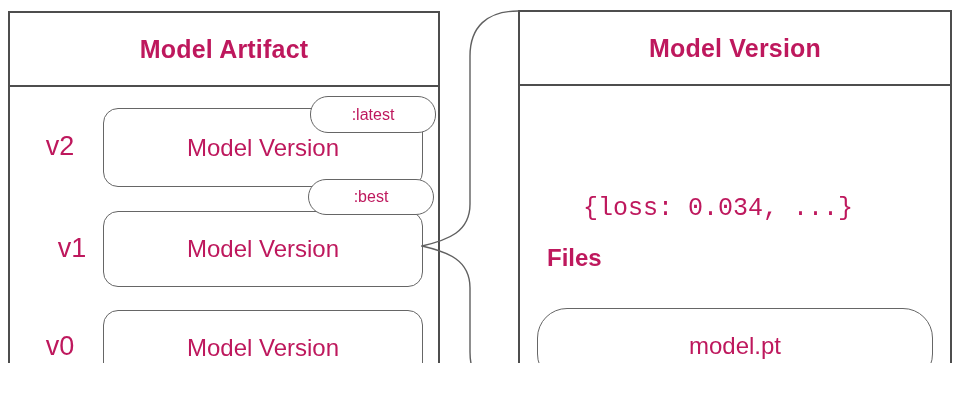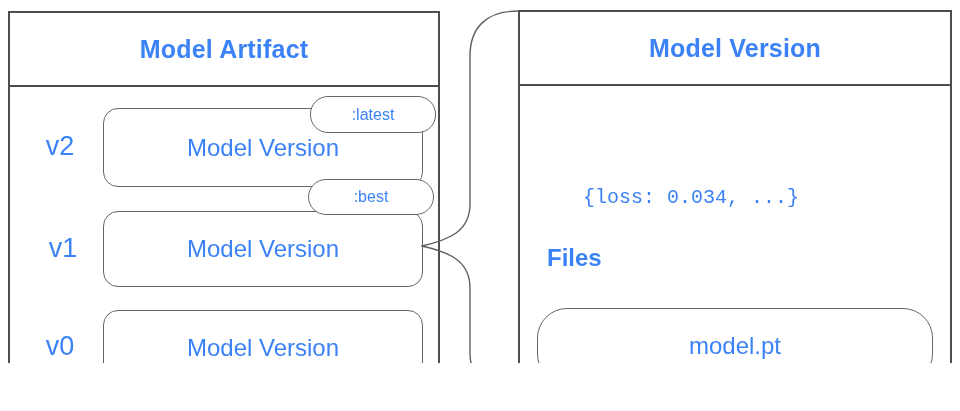--- a/index.html
+++ b/index.html
@@ -1,21 +1,21 @@
 <!DOCTYPE html>
 <html><head>
 <meta charset="utf-8">
 <style>
   html,body{margin:0;padding:0;background:#ffffff;}
   #canvas{
     position:relative;
     width:960px;height:363px;
     background:#ffffff;
     font-family:"Liberation Sans",sans-serif;
-    color:#3b82f6;
+    color:#be185d;
     overflow:hidden;
   }
   .panel{
     position:absolute;
     background:#ffffff;
     border:2px solid #4d4d4d;
   }
   #artifact-panel{left:8px;top:11px;width:428px;height:383px;}
   #detail-panel{left:518px;top:10px;width:430px;height:385px;}
   .panel-header{
@@ -46,22 +46,23 @@
     font-size:16px;
     z-index:3;
   }
   .section-heading{
     position:absolute;
     font-size:24px;font-weight:bold;
   }
   .mono-text{
     position:absolute;
     font-family:"Liberation Mono",monospace;
-    font-size:20px;
+    font-size:25px;
     white-space:pre;
+    margin-top:8px;
   }
   .file-box{
     position:absolute;
     background:#ffffff;
     border:1.5px solid #666666;
     border-radius:30px;
     display:flex;align-items:center;justify-content:center;
     font-size:24px;
   }
   #connector-svg{
@@ -77,21 +78,21 @@
 
 <div id="canvas">
 
   <div class="panel" id="artifact-panel">
     <div class="panel-header">Model Artifact</div>
 
     <div class="version-label" style="left:25px;top:95px;width:50px;height:77px;">v2</div>
     <div class="version-box" style="left:93px;top:95px;width:318px;height:77px;">Model Version</div>
     <div class="alias-tag" style="left:300px;top:83px;width:124px;height:35px;">:latest</div>
 
-    <div class="version-label" style="left:28px;top:198px;width:50px;height:74px;">v1</div>
+    <div class="version-label" style="left:37px;top:198px;width:50px;height:74px;">v1</div>
     <div class="version-box" style="left:93px;top:198px;width:318px;height:74px;">Model Version</div>
     <div class="alias-tag" style="left:298px;top:166px;width:124px;height:34px;">:best</div>
 
     <div class="version-label" style="left:25px;top:297px;width:50px;height:73px;text-align:center;">v0</div>
     <div class="version-box" style="left:93px;top:297px;width:318px;height:73px;">Model Version</div>
   </div>
 
   <div class="panel" id="detail-panel">
     <div class="panel-header">Model Version</div>
 

